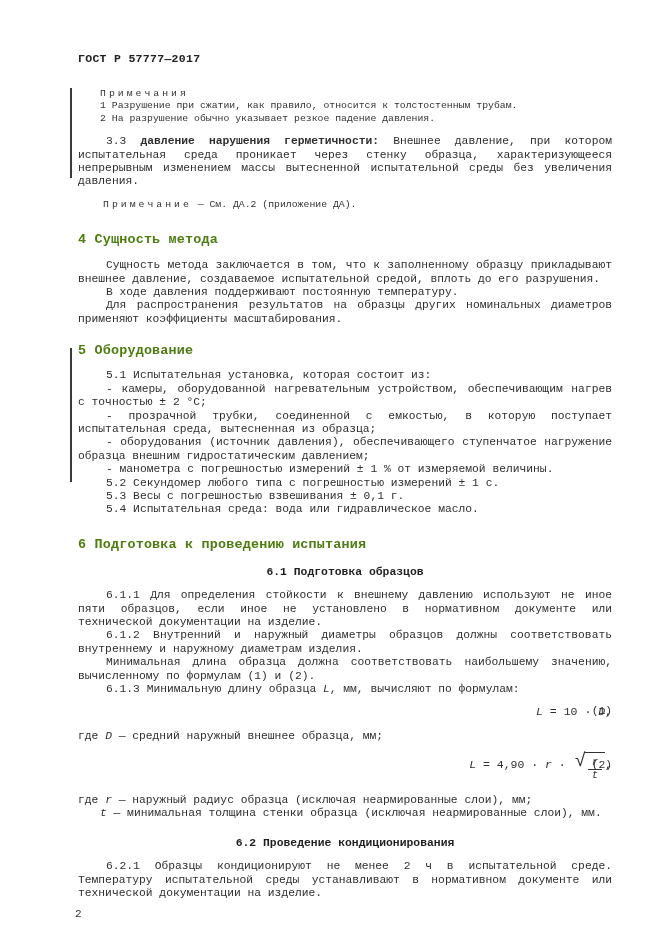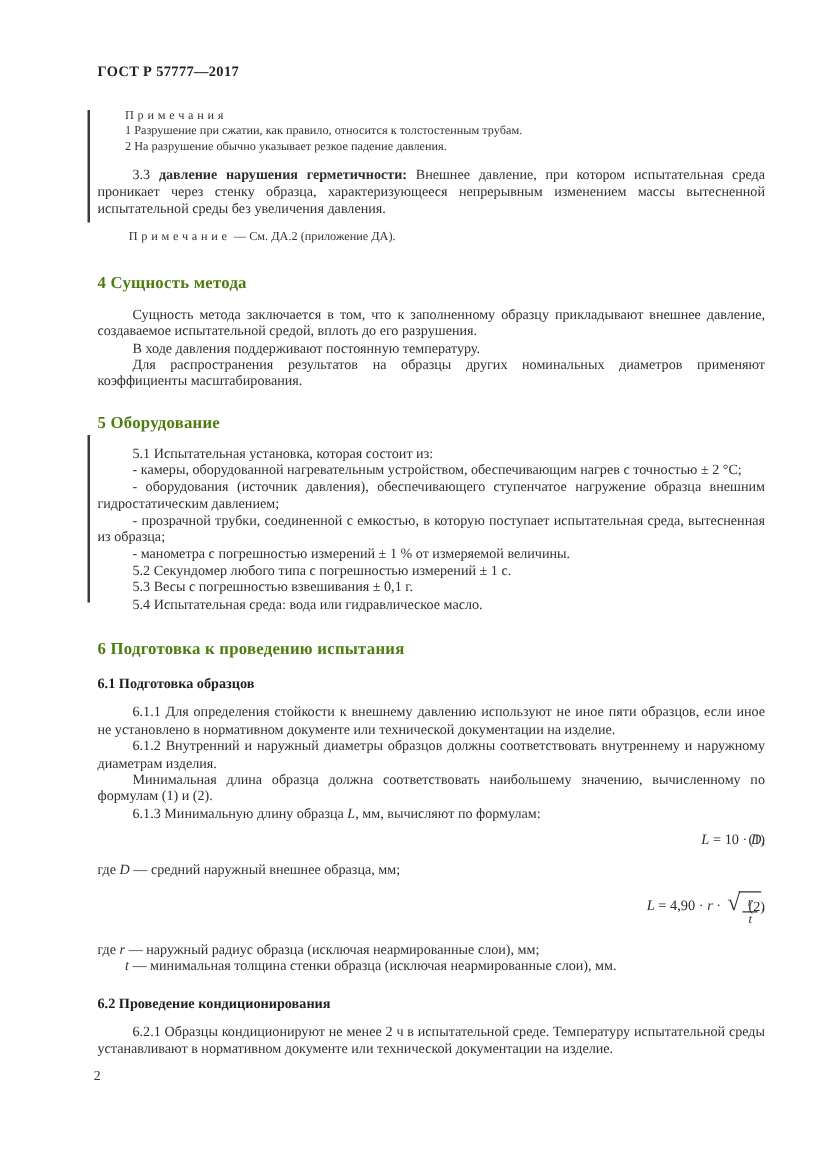--- a/index.html
+++ b/index.html
@@ -1,20 +1,20 @@
 <!DOCTYPE html>
 <html lang="ru"><head>
 <meta charset="utf-8">
 <style>
   html,body { margin:0; padding:0; background:#ffffff; }
   .page {
     position:relative;
     width:661px; height:935px;
     background:#ffffff;
-    font-family:Liberation Serif, serif;
+    font-family:Liberation Mono, monospace;
     color:#2e2e2e;
     overflow:hidden;
     box-sizing:border-box;
   }
   .content {
     position:absolute;
     left:78px; right:49px; top:0;
   }
   .doc-header {
     margin-top:52px;
@@ -48,20 +48,21 @@
   .sec-heading {
     font-size:13.4px;
     font-weight:bold;
     color:#4d7c0f;
     letter-spacing:0.2px;
   }
   .sub-heading {
     font-size:11.4px;
     font-weight:bold;
     color:#1f1f1f;
+    text-align:center;
   }
   .mvar { font-style:italic; }
   .formula-row {
     position:relative;
     text-align:right;
     font-size:11.5px;
   }
   .formula-num {
     position:absolute;
     right:0; top:50%;
@@ -118,22 +119,22 @@
     <div class="body-text mt12">
       <p class="para">Сущность метода заключается в том, что к заполненному образцу прикладывают внешнее давление, создаваемое испытательной средой, вплоть до его разрушения.</p>
       <p class="para">В ходе давления поддерживают постоянную температуру.</p>
       <p class="para">Для распространения результатов на образцы других номинальных диаметров применяют коэффициенты масштабирования.</p>
     </div>
 
     <h2 class="sec-heading mt17">5 Оборудование</h2>
     <div class="body-text mt5">
       <p class="para">5.1 Испытательная установка, которая состоит из:</p>
       <p class="para">- камеры, оборудованной нагревательным устройством, обеспечивающим нагрев с точностью ± 2 °С;</p>
+      <p class="para">- прозрачной трубки, соединенной с емкостью, в которую поступает испытательная среда, вытесненная из образца;</p>
       <p class="para">- оборудования (источник давления), обеспечивающего ступенчатое нагружение образца внешним гидростатическим давлением;</p>
-      <p class="para">- прозрачной трубки, соединенной с емкостью, в которую поступает испытательная среда, вытесненная из образца;</p>
       <p class="para">- манометра с погрешностью измерений ± 1 % от измеряемой величины.</p>
       <p class="para">5.2 Секундомер любого типа с погрешностью измерений ± 1 с.</p>
       <p class="para">5.3 Весы с погрешностью взвешивания ± 0,1 г.</p>
       <p class="para">5.4 Испытательная среда: вода или гидравлическое масло.</p>
     </div>
 
 
     <h2 class="sec-heading mt20">6 Подготовка к проведению испытания</h2>
     <h3 class="sub-heading mt14">6.1 Подготовка образцов</h3>
 

